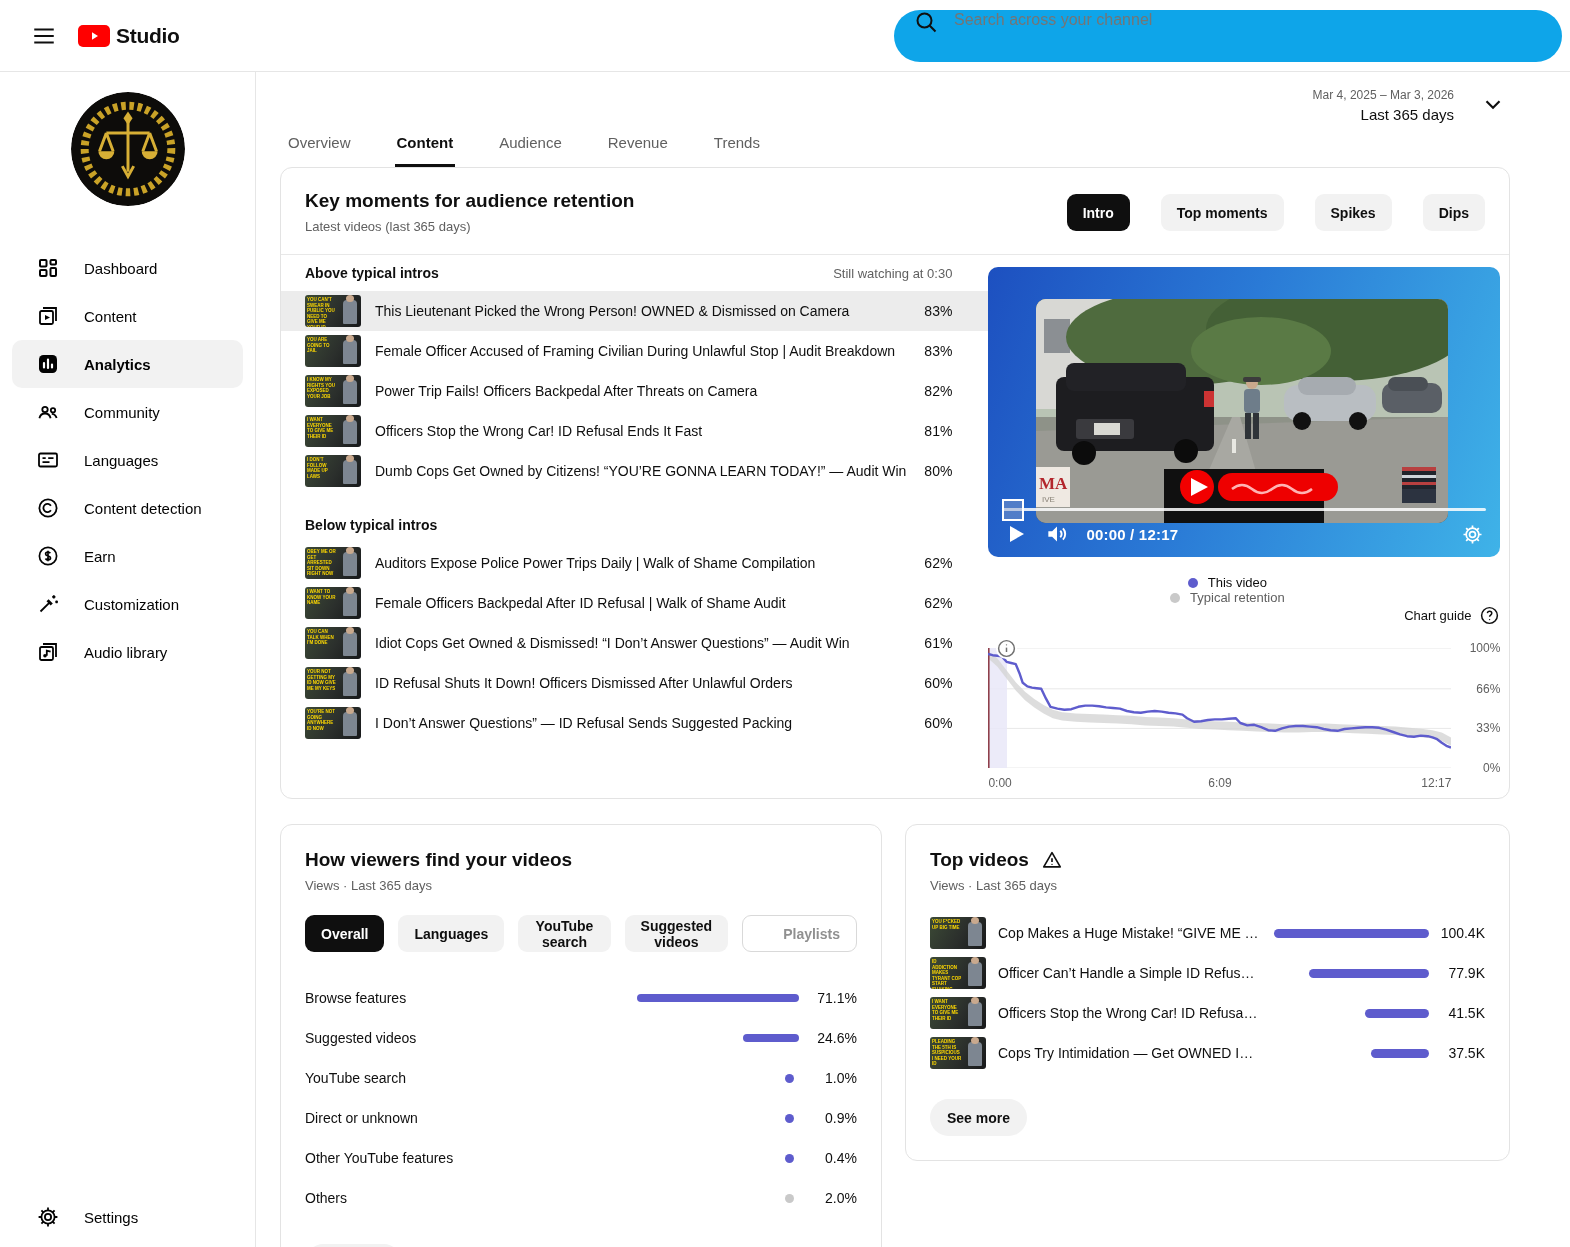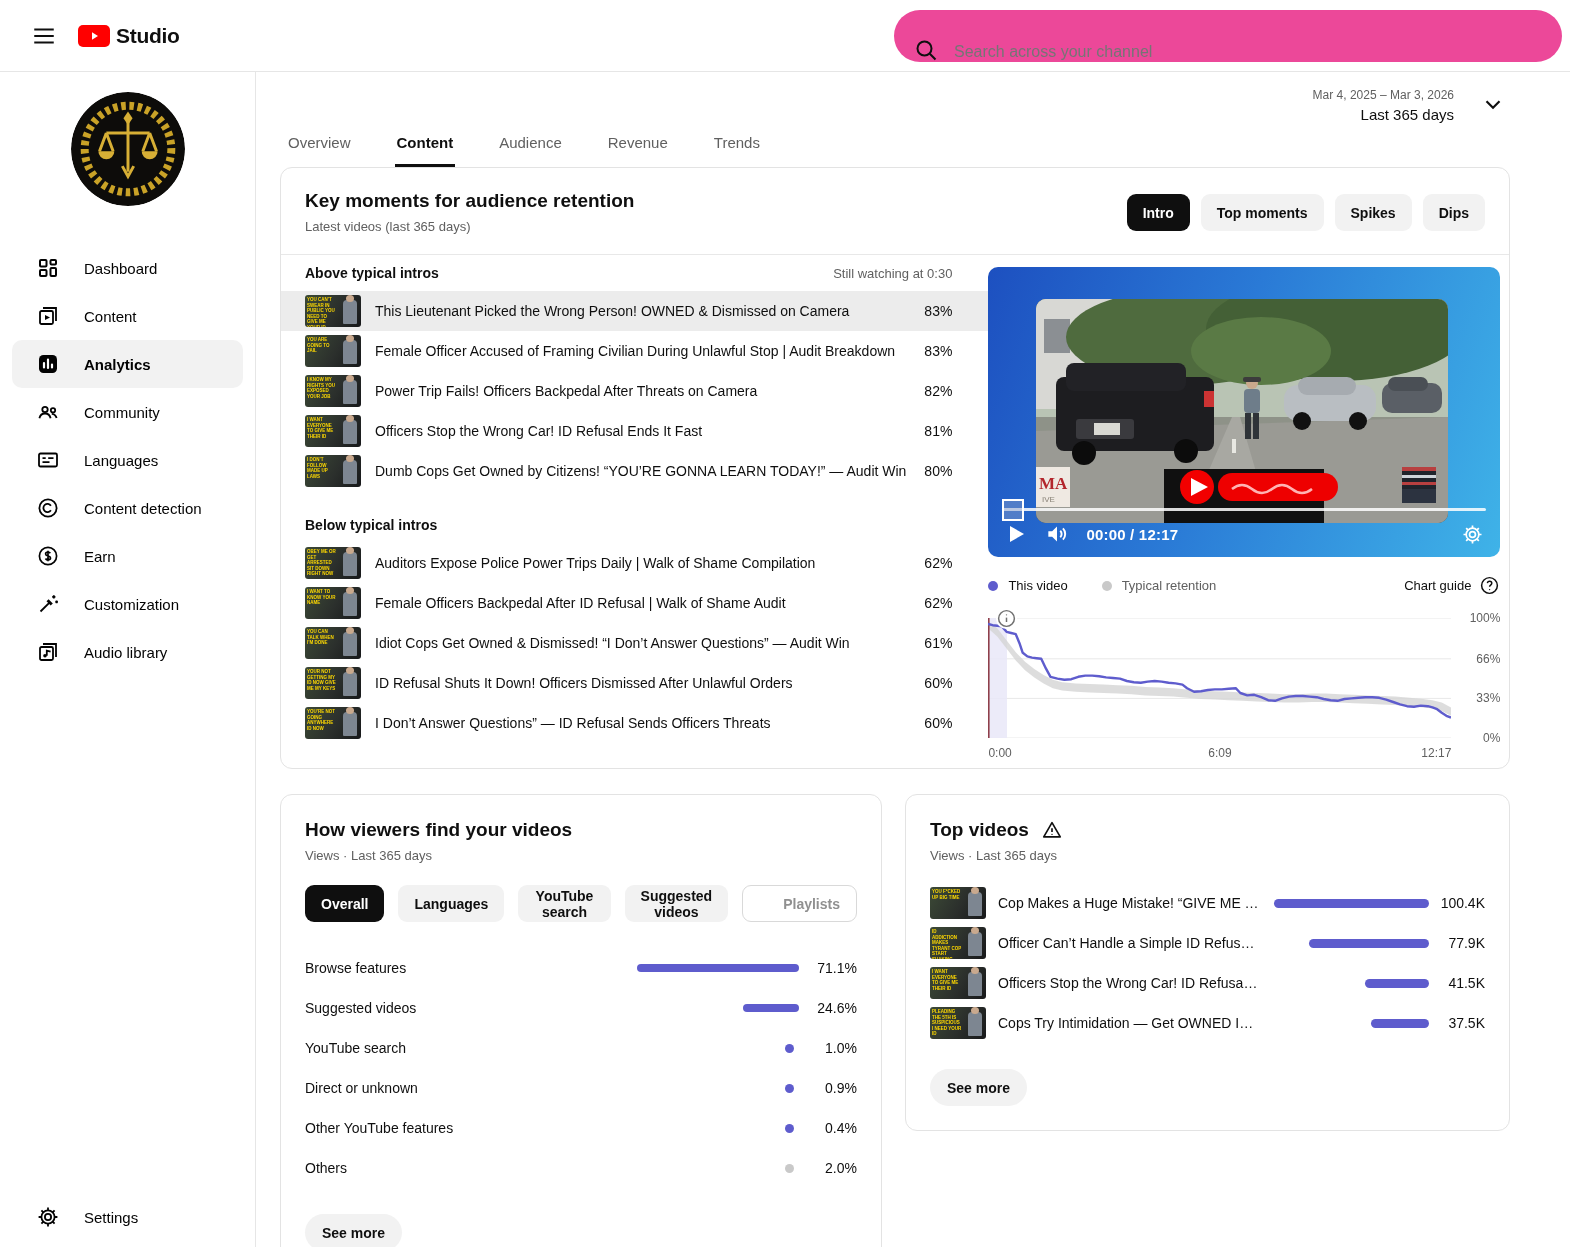--- a/index.html
+++ b/index.html
@@ -7,21 +7,21 @@
   *{box-sizing:border-box;}
   :root{--accent:#5e5ccd;--border:#e3e3e3;--muted:#606060;}
 
   
   .topbar{height:72px;display:flex;align-items:center;padding:0 8px 0 24px;border-bottom:1px solid #e6e6e6;background:#fff;position:relative;z-index:5;}
   .hamburger{width:40px;height:40px;border:none;background:none;display:flex;align-items:center;justify-content:center;cursor:pointer;color:#0f0f0f;}
   .brand{display:flex;align-items:center;gap:6px;margin-left:14px;}
   .logo-badge{width:32px;height:22px;border-radius:5px;background:#ff0000;display:flex;align-items:center;justify-content:center;}
   .logo-badge svg{display:block;}
   .brand-text{font-size:21px;font-weight:700;letter-spacing:-0.3px;}
-  .search{margin-left:auto;width:668px;height:52px;background:#ec4899;border-radius:26px;display:flex;align-items:flex-end;padding:0 20px;gap:14px;}
+  .search{margin-left:auto;width:668px;height:52px;background:#0ea5e9;border-radius:26px;display:flex;align-items:flex-start;padding:0 20px;gap:14px;}
   .search input{border:none;background:transparent;outline:none;font-size:16px;flex:1;font-family:inherit;color:#0f0f0f;}
   .search input::placeholder{color:#757575;}
 
   
   .sidebar{position:absolute;top:72px;left:0;bottom:0;width:256px;border-right:1px solid #e6e6e6;background:#fff;display:flex;flex-direction:column;}
   .avatar-wrap{padding:20px 0 38px;display:flex;justify-content:center;}
   .avatar{width:114px;height:114px;border-radius:50%;overflow:hidden;}
   .nav{display:flex;flex-direction:column;}
   .side-item{height:48px;display:flex;align-items:center;gap:24px;padding:0 24px;margin:0 12px;border-radius:10px;font-size:15px;color:#030303;cursor:pointer;}
   .side-item .icn{width:24px;height:24px;display:flex;align-items:center;justify-content:center;color:#030303;flex:0 0 24px;}
@@ -41,21 +41,21 @@
   .date-period{font-size:15px;color:#0f0f0f;margin-top:4px;}
   .chev{color:#0f0f0f;}
 
   .card{background:#fff;border:1px solid var(--border);border-radius:12px;}
 
   
   .km-card{width:1230px;margin:0 0 0 24px;}
   .km-head{padding:22px 24px 20px;border-bottom:1px solid #e8e8e8;position:relative;}
   .km-title{font-size:19px;font-weight:700;}
   .km-sub{font-size:13px;color:#606060;margin-top:7px;}
-  .km-filters{position:absolute;right:24px;top:26px;display:flex;gap:11px;}
+  .km-filters{position:absolute;right:24px;top:26px;display:flex;gap:31px;}
   .chip{height:37px;padding:0 16px;border-radius:9px;border:none;background:#f2f2f2;font-size:14px;font-weight:600;font-family:inherit;color:#0f0f0f;cursor:pointer;}
   .chip.active{background:#0f0f0f;color:#fff;}
   .chip.outline{background:#fff;border:1px solid #d9d9d9;color:#909090;padding-left:40px;}
   .km-body{display:flex;}
   .km-list{flex:1;padding-bottom:24px;}
   .list-headrow{height:36px;display:flex;align-items:center;justify-content:space-between;padding:0 36px 0 24px;}
   .list-headrow .h{font-size:14px;font-weight:700;}
   .list-headrow .c{font-size:13px;color:#606060;}
   .subheadrow{margin-top:16px;}
   .vrow{height:40px;display:flex;align-items:center;cursor:pointer;}
@@ -73,21 +73,21 @@
   .player{width:512px;height:290px;border-radius:10px;background:linear-gradient(110deg,#1d50c0 0%,#2a7ad6 45%,#3fb3e8 100%);position:relative;overflow:hidden;}
   .vscene{position:absolute;left:48px;top:32px;width:412px;height:224px;border-radius:10px;overflow:hidden;background:#202020;}
   .pbar{position:absolute;left:14px;right:14px;bottom:46px;height:3px;background:rgba(255,255,255,.85);border-radius:2px;}
   .scrub{position:absolute;left:14px;bottom:36px;width:22px;height:22px;border:2px solid #fff;background:rgba(140,160,200,.45);}
   .pctrl{position:absolute;left:16px;right:16px;bottom:6px;height:34px;display:flex;align-items:center;gap:16px;color:#fff;}
   .ptime{font-size:15px;font-weight:600;letter-spacing:.2px;}
   .pctrl .spacer{flex:1;}
   .icon-btn{background:none;border:none;padding:0;color:#fff;display:flex;cursor:pointer;}
 
   
-  .legend{display:flex;align-items:center;margin-top:18px;font-size:13px;}
+  .legend{display:flex;align-items:center;margin-top:18px;font-size:13px;flex-direction:column;}
   .dot{width:10px;height:10px;border-radius:50%;display:inline-block;margin-right:10px;}
   .legend .item{display:flex;align-items:center;margin-right:34px;cursor:pointer;}
   .legend .guide{margin-left:auto;display:flex;align-items:center;gap:8px;cursor:pointer;color:#0f0f0f;}
   .chartwrap{margin-top:22px;position:relative;width:512px;}
   .plot{position:relative;width:463px;height:120px;}
   .plot svg{display:block;}
   .info-badge{position:absolute;left:8px;top:-10px;color:#707070;background:#fff;border-radius:50%;}
   .yticks{position:absolute;left:471px;top:0;height:120px;width:41px;}
   .yticks span{position:absolute;right:0;transform:translateY(-50%);font-size:12px;color:#606060;}
   .xticks{position:relative;width:463px;height:22px;margin-top:8px;font-size:12px;color:#606060;}
@@ -384,21 +384,21 @@
                 <div class="fig"></div>
               </div>
               <div class="vtitle">ID Refusal Shuts It Down! Officers Dismissed After Unlawful Orders</div>
               <div class="vval">60%</div>
             </div>
             <div class="vrow">
               <div class="thumb">
                 <div class="ttext">YOU’RE NOT GOING ANYWHERE ID NOW</div>
                 <div class="fig"></div>
               </div>
-              <div class="vtitle">I Don’t Answer Questions” — ID Refusal Sends Officers Threats</div>
+              <div class="vtitle">I Don’t Answer Questions” — ID Refusal Sends Suggested Packing</div>
               <div class="vval">60%</div>
             </div>
           </div>
       </div>
 
       <div class="km-right">
 
         <div class="player">
           <svg class="vscene" viewBox="0 0 412 224" preserveAspectRatio="none">
             <rect width="412" height="224" fill="#8e9288"></rect>

